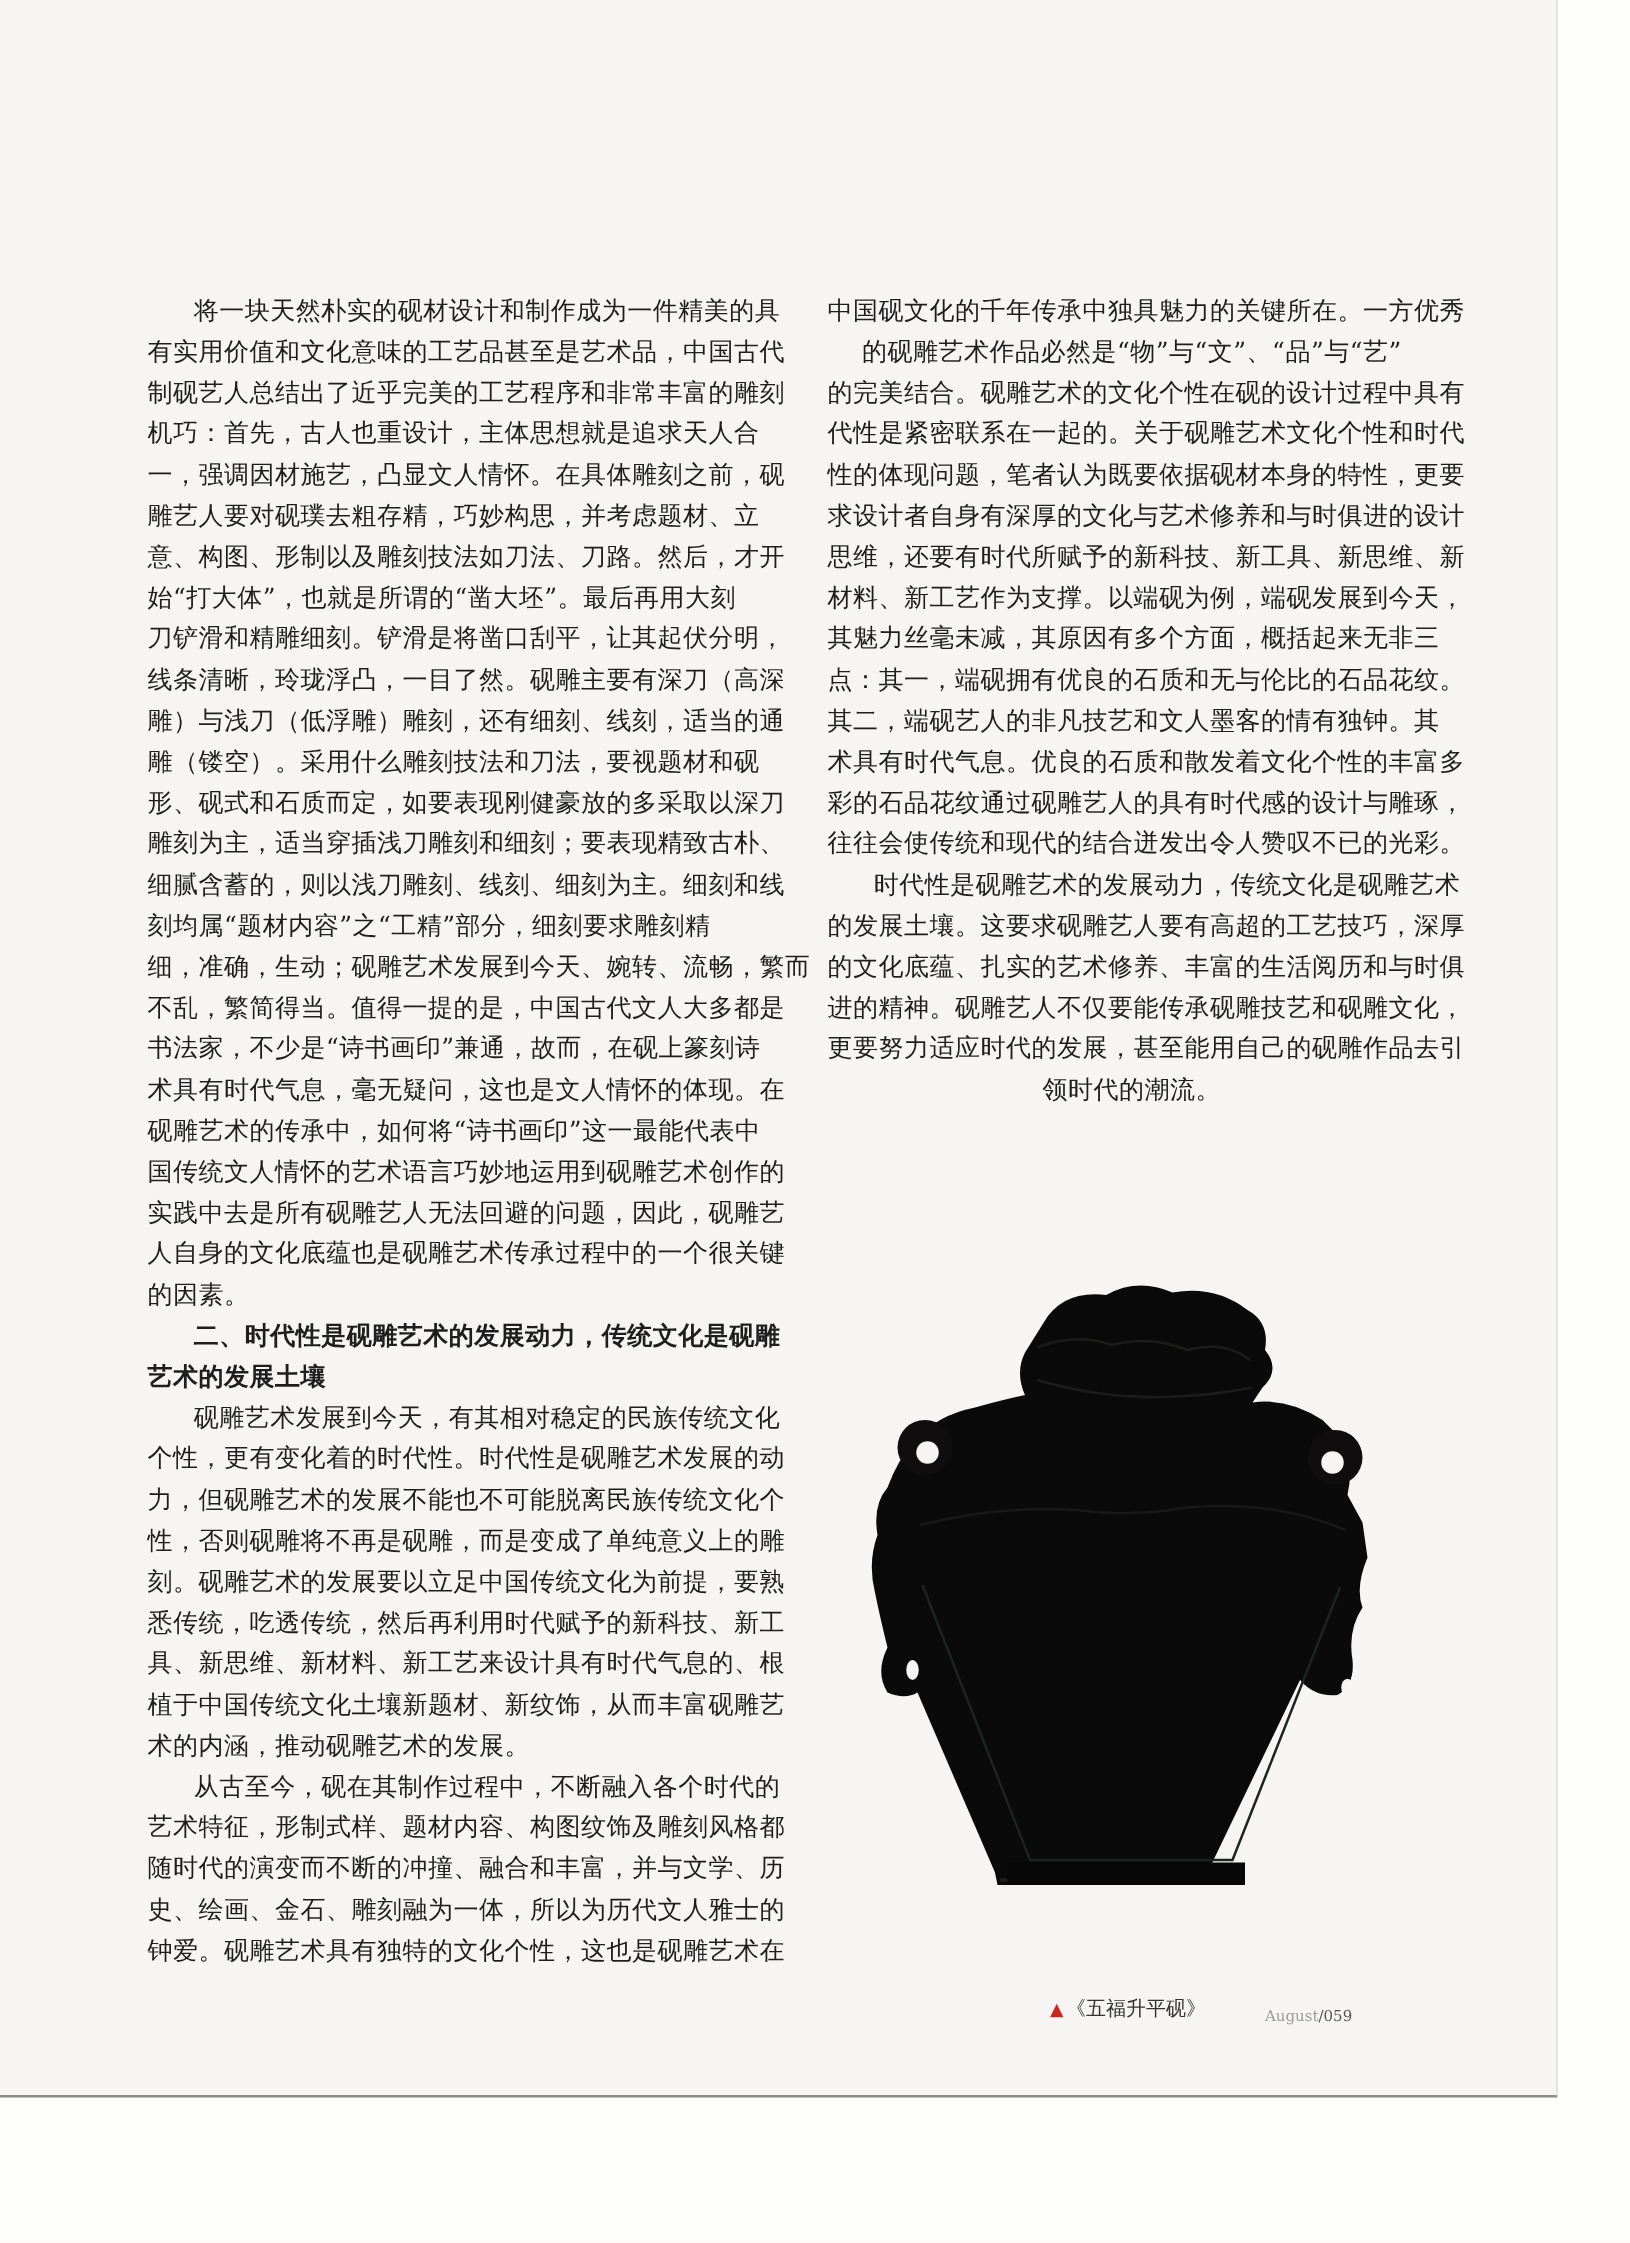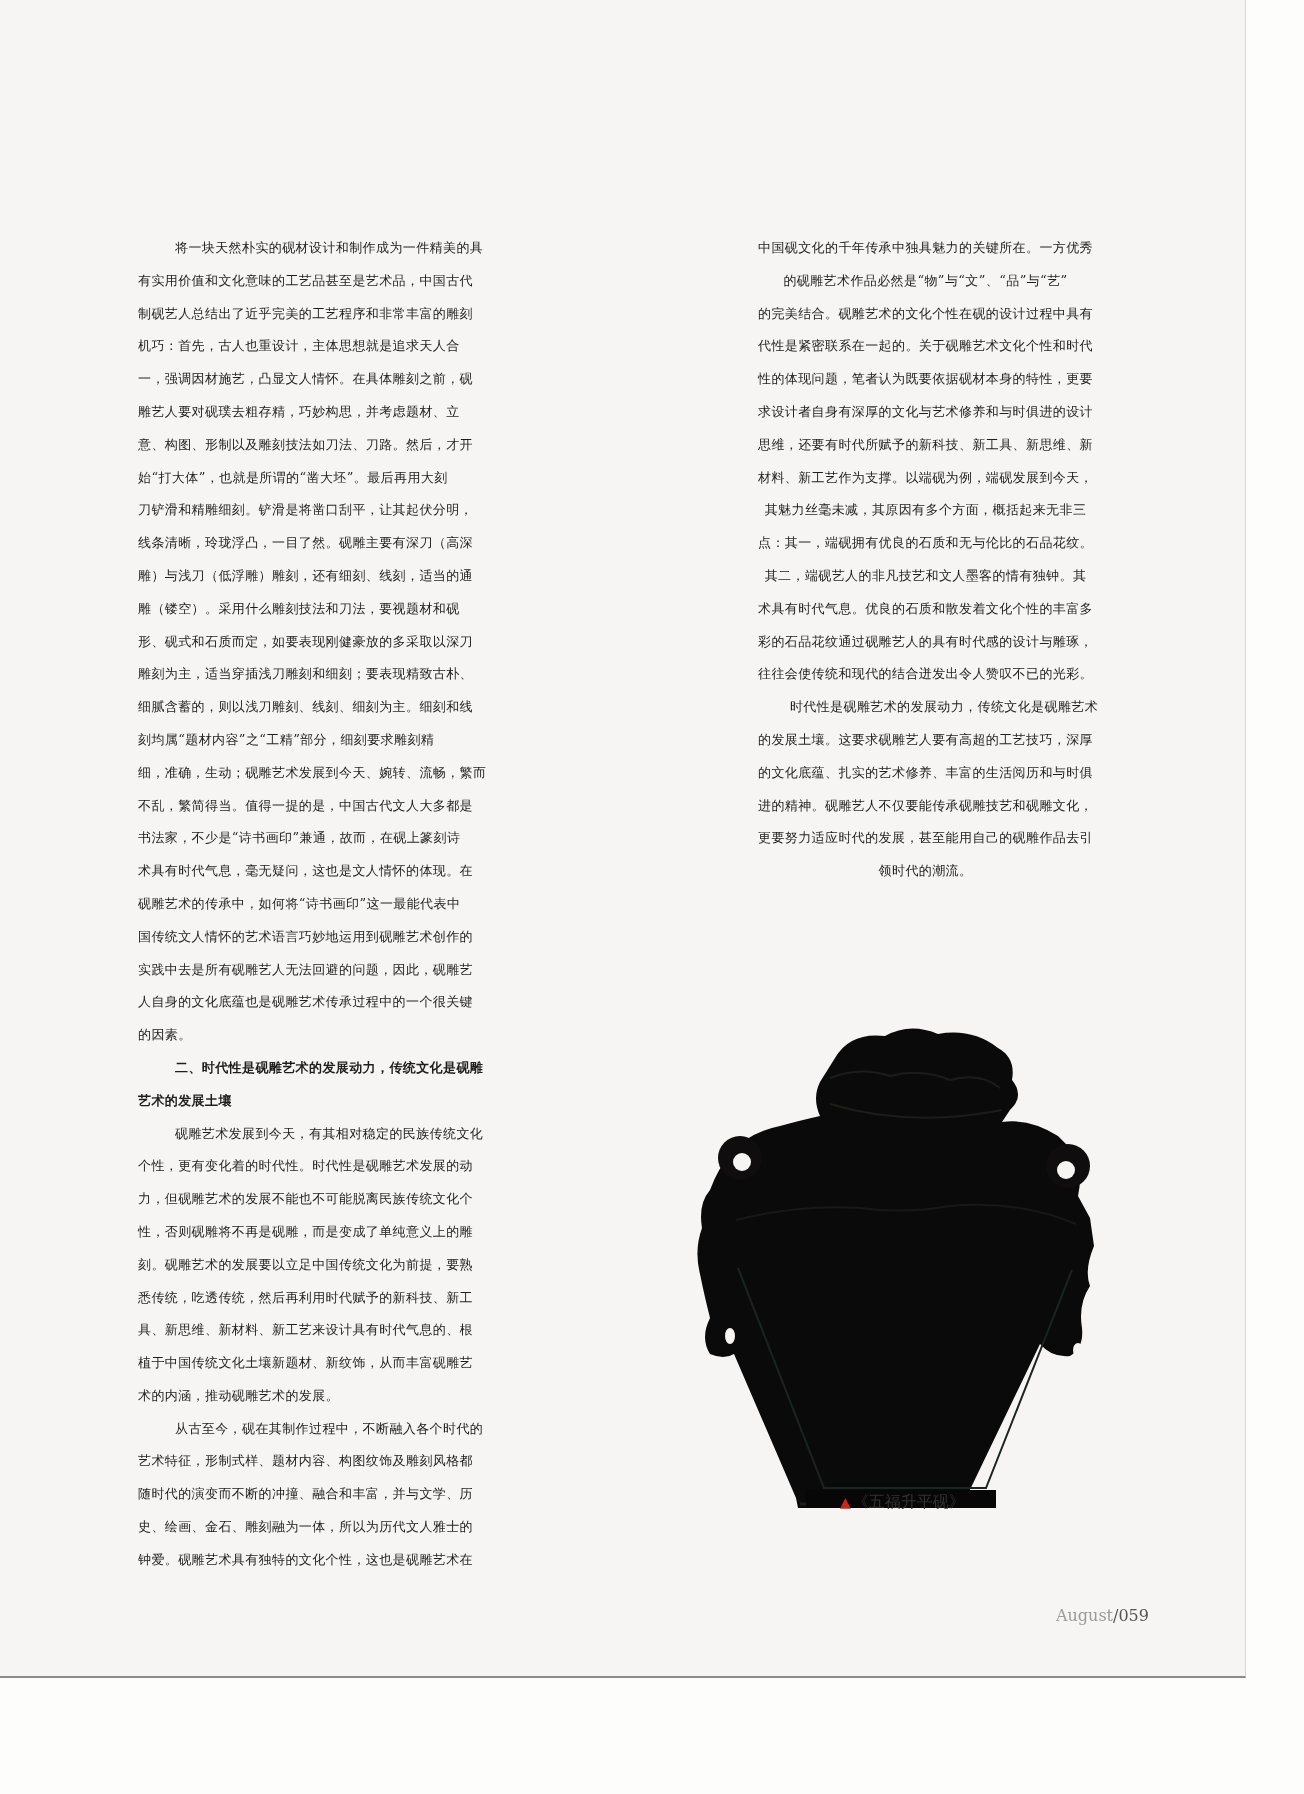--- a/index.html
+++ b/index.html
@@ -13,44 +13,43 @@
   .page {
     position: absolute; left: 0; top: 0;
     width: 1246px; height: 1678px;
     background: #f6f5f3;
     border-right: 1px solid #d9d6d1;
     border-bottom: 2px solid #8e8a86;
     box-sizing: border-box;
   }
   .col {
     position: absolute;
-    font-size: 13px;
+    font-size: 20px;
     letter-spacing: 0.4px;
-    margin-left: 20px;
   }
   .col-left { left: 118px; top: 232px; width: 485px; }
   .col-right { left: 662px; top: 232px; width: 487px; text-align: center; }
   .line {
     height: 32.8px; line-height: 32.8px;
     white-space: nowrap; overflow: visible;
   }
   .indent { padding-left: 37px; }
   .heading { font-weight: bold; }
   .figure {
     position: absolute; left: 680px; top: 1018px;
     width: 450px; height: 490px;
   }
   .caption {
-    position: absolute; left: 840px; top: 1492px;
+    position: absolute; left: 840px; top: 1597px;
     font-size: 16px; color: #333;
   }
   .caption .tri { color: #c8281e; font-size: 14px; margin-right: 2px; }
   .folio {
-    position: absolute; left: 1056px; top: 1606px;
-    font-size: 16px; color: #555; text-align: center;
+    position: absolute; left: 1012px; top: 1606px;
+    font-size: 12px; color: #555; text-align: center;
   }
   .folio .month { color: #9a9a9a; }
 </style>
 </head>
 <body>
 
 <div class="page">
 
   <div class="col col-left" id="col-left">
       <div class="line indent">将一块天然朴实的砚材设计和制作成为一件精美的具</div>

